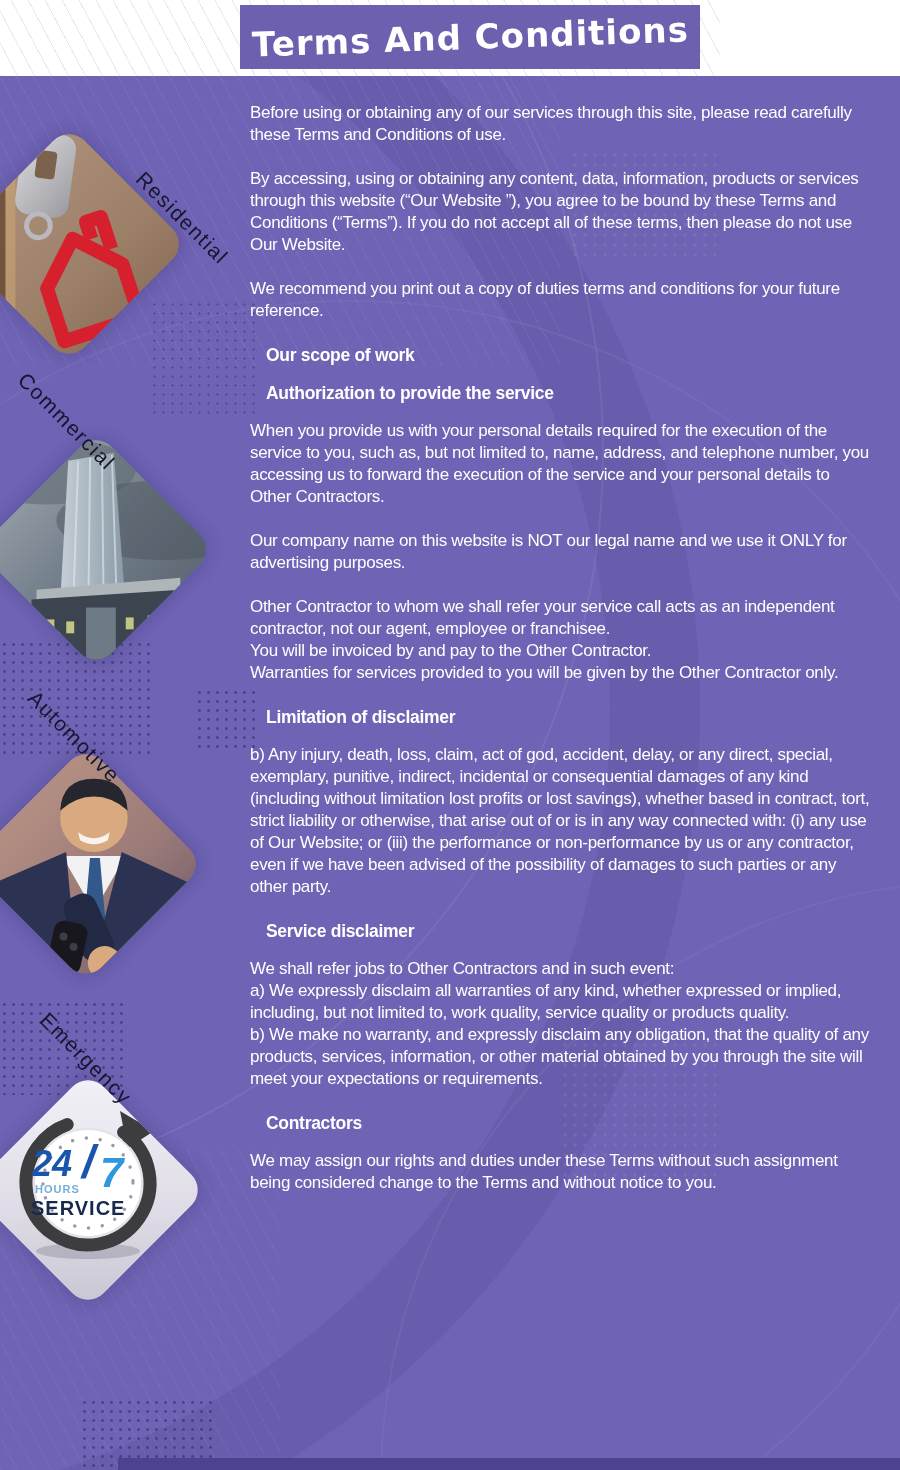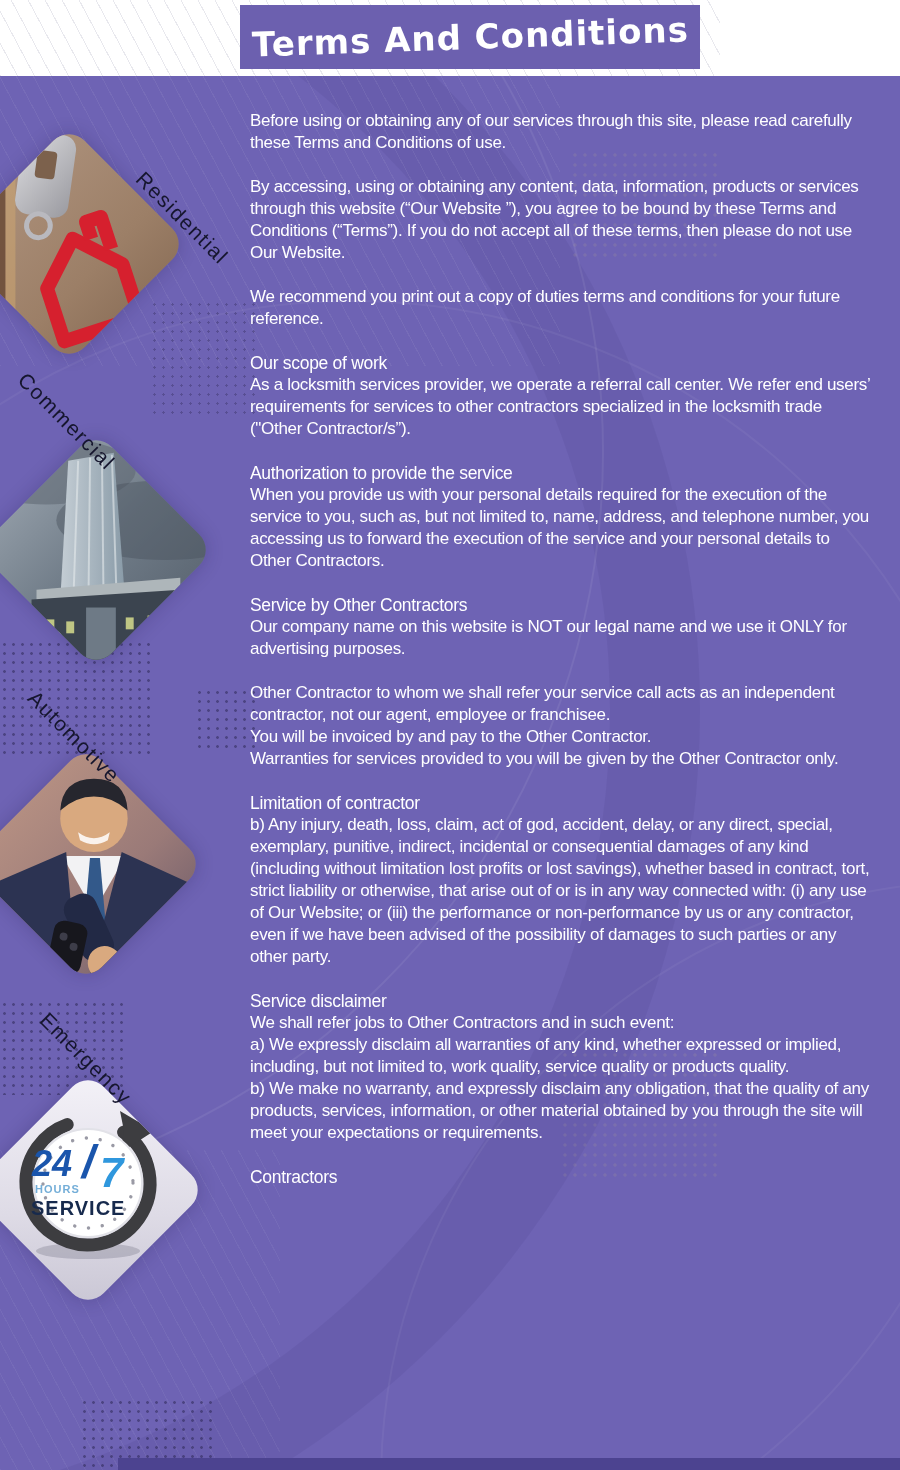--- a/index.html
+++ b/index.html
@@ -64,24 +64,24 @@
   .badge{position:absolute;left:39px;top:34px;width:160px;height:160px;}
   .badge svg{position:absolute;left:0;top:0;}
   .badge .t{position:absolute;font-family:"Liberation Sans",sans-serif;font-weight:bold;}
   .b24{left:24px;top:38px;font-size:36px;font-style:italic;color:var(--badgeblue);}
   .bslash{left:74px;top:30px;font-size:46px;font-style:italic;color:var(--badgeblue);}
   .b7{left:92px;top:44px;font-size:42px;font-style:italic;color:var(--badgelight);}
   .bhours{left:27px;top:78px;font-size:11px;letter-spacing:1px;color:#74aed8;font-weight:normal;}
   .bservice{left:23px;top:92px;font-size:20px;letter-spacing:1px;color:var(--badgenavy);}
 
   
-  .content{position:absolute;left:250px;top:110px;width:622px;color:var(--text);
+  .content{position:absolute;left:250px;top:102px;width:622px;color:var(--text);
     font-size:17px;line-height:22px;letter-spacing:-0.3px;}
   .content p{margin:0 0 22px 0;white-space:pre-line;}
-  .content h3{margin:0;font-size:17.5px;line-height:22px;font-weight:normal;}
+  .content h3{margin:16px;font-size:17.5px;line-height:22px;font-weight:bold;}
 
   .bottom-bar{position:absolute;left:118px;right:0;bottom:0;height:12px;background:var(--bottombar);}
 </style>
 </head>
 <body>
 
 <div class="page">
 
   <div class="arc arc2"></div>
   <div class="arc arc1"></div>
@@ -228,47 +228,46 @@
   </div>
   <div class="side-label l4">Emergency</div>
 
   <div class="content">
     <p>Before using or obtaining any of our services through this site, please read carefully these Terms and Conditions of use.</p>
     <p>By accessing, using or obtaining any content, data, information, products or services through this website (“Our Website ”), you agree to be bound by these Terms and Conditions (“Terms”). If you do not accept all of these terms, then please do not use Our Website.</p>
     <p>We recommend you print out a copy of duties terms and conditions for your future reference.</p>
 
     <section>
       <h3>Our scope of work</h3>
-      <p>As a locksmith services provider, we operate a referral call center. We refer end users’ requirements for services to other contractors specialized in the locksmith trade ("Other Contractor/s”).</p>
     </section>
 
     <section>
       <h3>Authorization to provide the service</h3>
       <p>When you provide us with your personal details required for the execution of the service to you, such as, but not limited to, name, address, and telephone number, you accessing us to forward the execution of the service and your personal details to Other Contractors.</p>
     </section>
 
     <section>
-      <h3>Service by Other Contractors</h3>
       <p>Our company name on this website is NOT our legal name and we use it ONLY for advertising purposes.</p>
       <p>Other Contractor to whom we shall refer your service call acts as an independent contractor, not our agent, employee or franchisee.
 You will be invoiced by and pay to the Other Contractor.
 Warranties for services provided to you will be given by the Other Contractor only.</p>
     </section>
 
     <section>
-      <h3>Limitation of contractor</h3>
+      <h3>Limitation of disclaimer</h3>
       <p>b) Any injury, death, loss, claim, act of god, accident, delay, or any direct, special, exemplary, punitive, indirect, incidental or consequential damages of any kind (including without limitation lost profits or lost savings), whether based in contract, tort, strict liability or otherwise, that arise out of or is in any way connected with: (i) any use of Our Website; or (iii) the performance or non-performance by us or any contractor, even if we have been advised of the possibility of damages to such parties or any other party.</p>
     </section>
 
     <section>
       <h3>Service disclaimer</h3>
       <p>We shall refer jobs to Other Contractors and in such event:
 a) We expressly disclaim all warranties of any kind, whether expressed or implied, including, but not limited to, work quality, service quality or products quality.
 b) We make no warranty, and expressly disclaim any obligation, that the quality of any products, services, information, or other material obtained by you through the site will meet your expectations or requirements.</p>
     </section>
 
     <section>
       <h3>Contractors</h3>
+      <p>We may assign our rights and duties under these Terms without such assignment being considered change to the Terms and without notice to you.</p>
     </section>
   </div>
 
   <div class="bottom-bar"></div>
 </div>
 
 </body></html>

